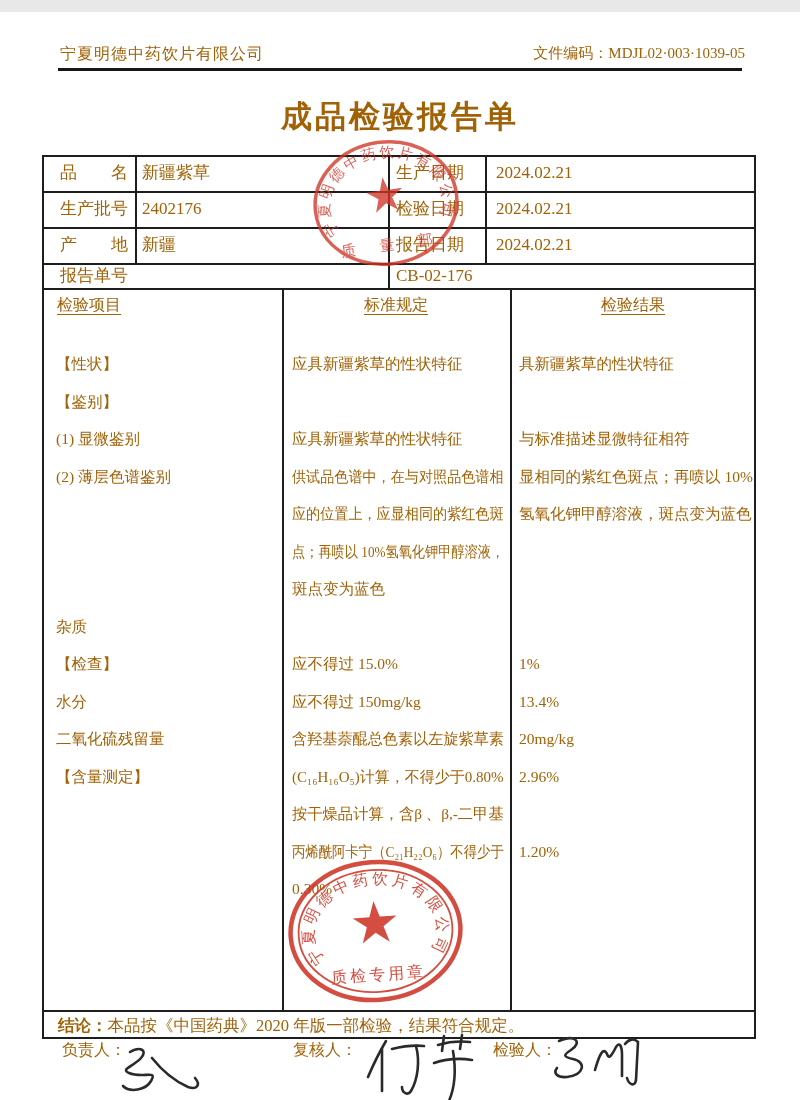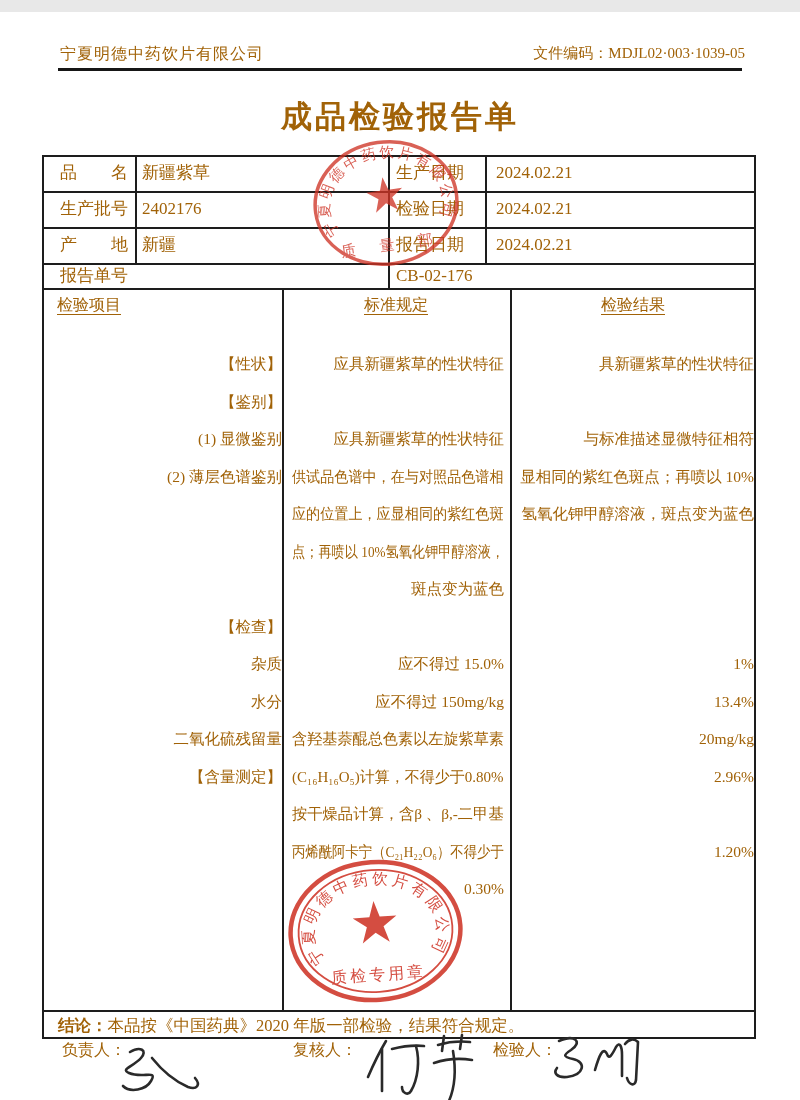--- a/index.html
+++ b/index.html
@@ -12,21 +12,21 @@
   .doccode{right:55px;top:32px;font-size:15px;}
   .rule{left:58px;top:56px;width:684px;height:3px;background:#161616;}
   .title{left:0;right:0;top:84px;text-align:center;font-size:31px;font-weight:bold;letter-spacing:3px;font-family:Liberation Serif, serif;}
   
   .tbl{left:42px;top:143px;width:714px;height:884px;border:2px solid #1d1d1d;box-sizing:border-box;}
   .hline{position:absolute;left:0;width:710px;height:2px;background:#1d1d1d;}
   .vline{position:absolute;width:2px;background:#1d1d1d;}
   
   .cell{position:absolute;font-size:17px;line-height:20px;white-space:nowrap;}
   .hdr{position:absolute;font-size:16px;line-height:20px;text-decoration:underline;text-underline-offset:4px;}
-  .colbox{position:absolute;text-align:right;}
+  .colbox{position:absolute;}
   .tl{height:37.5px;line-height:37.5px;font-size:15.5px;white-space:nowrap;overflow:visible;}
   .conc{left:58px;top:1003px;font-size:16.5px;line-height:22px;white-space:nowrap;}
   .conc b{font-weight:bold;}
   .sig-label{position:absolute;top:1028px;font-size:16px;}
   .sig-svg{position:absolute;}
   .sig-svg path{fill:none;stroke:#2a2a2a;stroke-width:2.6;stroke-linecap:round;stroke-linejoin:round;}
   .stamp{position:absolute;}
 </style>
 </head>
 <body>
@@ -75,22 +75,22 @@
   <div class="hdr" style="left:510px;top:283px;width:246px;text-align:center">检验结果</div>
 
   <div class="colbox" style="left:56px;top:333px;width:226px">
       <div class="tl">【性状】</div>
       <div class="tl">【鉴别】</div>
       <div class="tl">(1) 显微鉴别</div>
       <div class="tl">(2) 薄层色谱鉴别</div>
       <div class="tl"></div>
       <div class="tl"></div>
       <div class="tl"></div>
+      <div class="tl">杂质</div>
       <div class="tl">【检查】</div>
-      <div class="tl">杂质</div>
       <div class="tl">水分</div>
       <div class="tl">二氧化硫残留量</div>
       <div class="tl">【含量测定】</div>
       <div class="tl"></div>
       <div class="tl"></div>
       <div class="tl"></div>
       <div class="tl"></div>
     </div>
   <div class="colbox" style="left:292px;top:333px;width:212px">
       <div class="tl">应具新疆紫草的性状特征</div>

